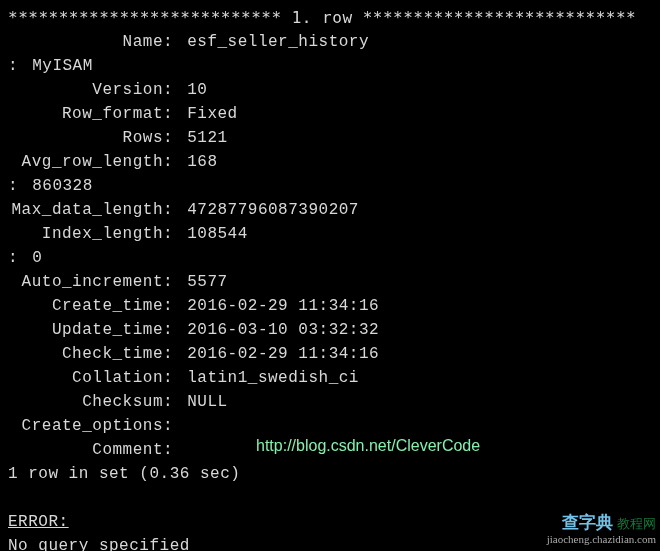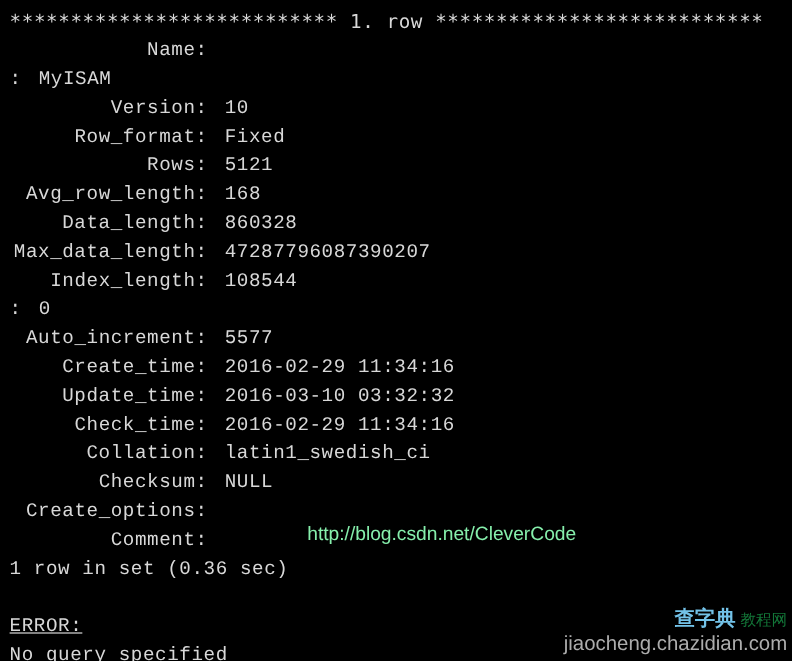--- a/index.html
+++ b/index.html
@@ -65,37 +65,38 @@
       font-size: 17px;
       font-weight: bold;
       color: #7dd3fc;
     }
     .watermark-corner .tag {
       font-size: 13px;
       color: #15803d;
       margin-left: 4px;
     }
     .watermark-corner .url {
-      font-size: 17px;
+      font-size: 11px;
       color: #bbb;
+      font-family: Liberation Serif, serif;
     }
   </style>
 </head>
 <body>
 
 <div>
   <div class="row-header">*************************** 1. row ***************************</div>
   <div id="fields-container">
-      <div class="field-row"><span class="field-label">Name</span><span class="field-sep">: </span></div>
+      <div class="field-row"><span class="field-label">Name</span><span class="field-sep">: </span><span class="field-value">esf_seller_history</span></div>
       <div class="field-row"><span class="field-sep">: </span><span class="field-value">MyISAM</span></div>
       <div class="field-row"><span class="field-label">Version</span><span class="field-sep">: </span><span class="field-value">10</span></div>
       <div class="field-row"><span class="field-label">Row_format</span><span class="field-sep">: </span><span class="field-value">Fixed</span></div>
       <div class="field-row"><span class="field-label">Rows</span><span class="field-sep">: </span><span class="field-value">5121</span></div>
       <div class="field-row"><span class="field-label">Avg_row_length</span><span class="field-sep">: </span><span class="field-value">168</span></div>
-      <div class="field-row"><span class="field-label">Data_length</span><span class="field-sep">: </span><span class="field-value">860328</span></div>
+      <div class="field-row"><span class="field-sep">: </span><span class="field-value">860328</span></div>
       <div class="field-row"><span class="field-label">Max_data_length</span><span class="field-sep">: </span><span class="field-value">47287796087390207</span></div>
       <div class="field-row"><span class="field-label">Index_length</span><span class="field-sep">: </span><span class="field-value">108544</span></div>
       <div class="field-row"><span class="field-sep">: </span><span class="field-value">0</span></div>
       <div class="field-row"><span class="field-label">Auto_increment</span><span class="field-sep">: </span><span class="field-value">5577</span></div>
       <div class="field-row"><span class="field-label">Create_time</span><span class="field-sep">: </span><span class="field-value">2016-02-29 11:34:16</span></div>
       <div class="field-row"><span class="field-label">Update_time</span><span class="field-sep">: </span><span class="field-value">2016-03-10 03:32:32</span></div>
       <div class="field-row"><span class="field-label">Check_time</span><span class="field-sep">: </span><span class="field-value">2016-02-29 11:34:16</span></div>
       <div class="field-row"><span class="field-label">Collation</span><span class="field-sep">: </span><span class="field-value">latin1_swedish_ci</span></div>
       <div class="field-row"><span class="field-label">Checksum</span><span class="field-sep">: </span><span class="field-value">NULL</span></div>
       <div class="field-row"><span class="field-label">Create_options</span><span class="field-sep">: </span><span class="field-value"></span></div>

